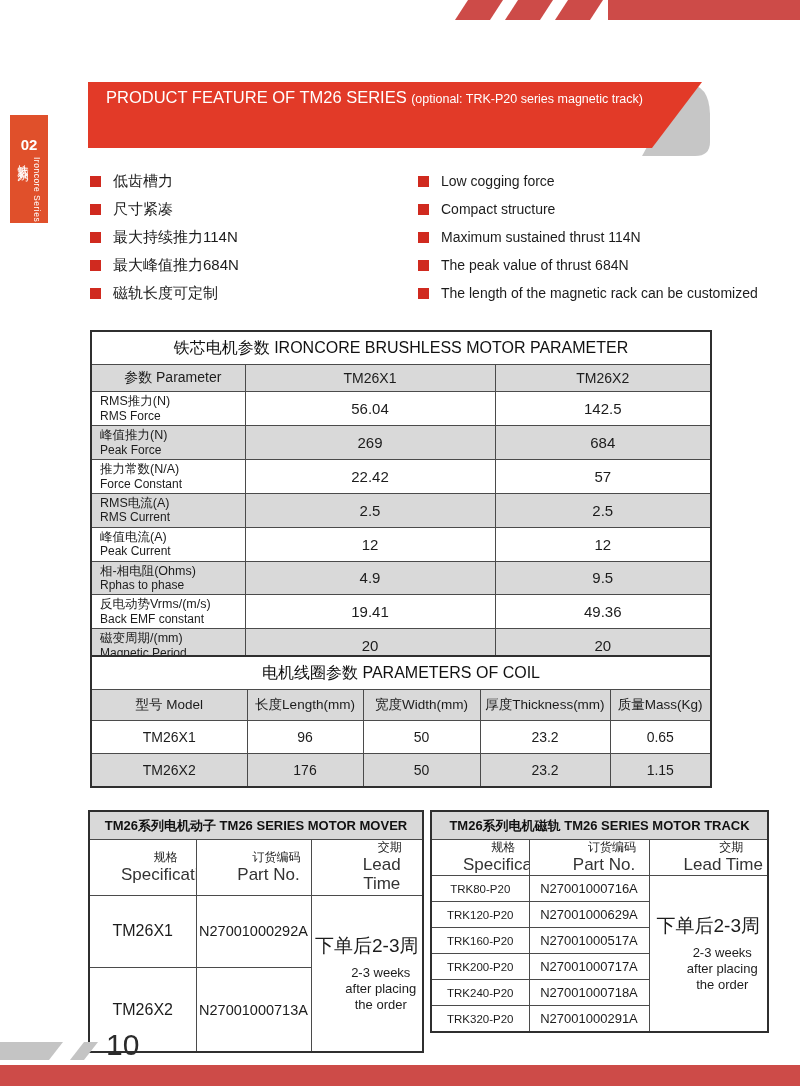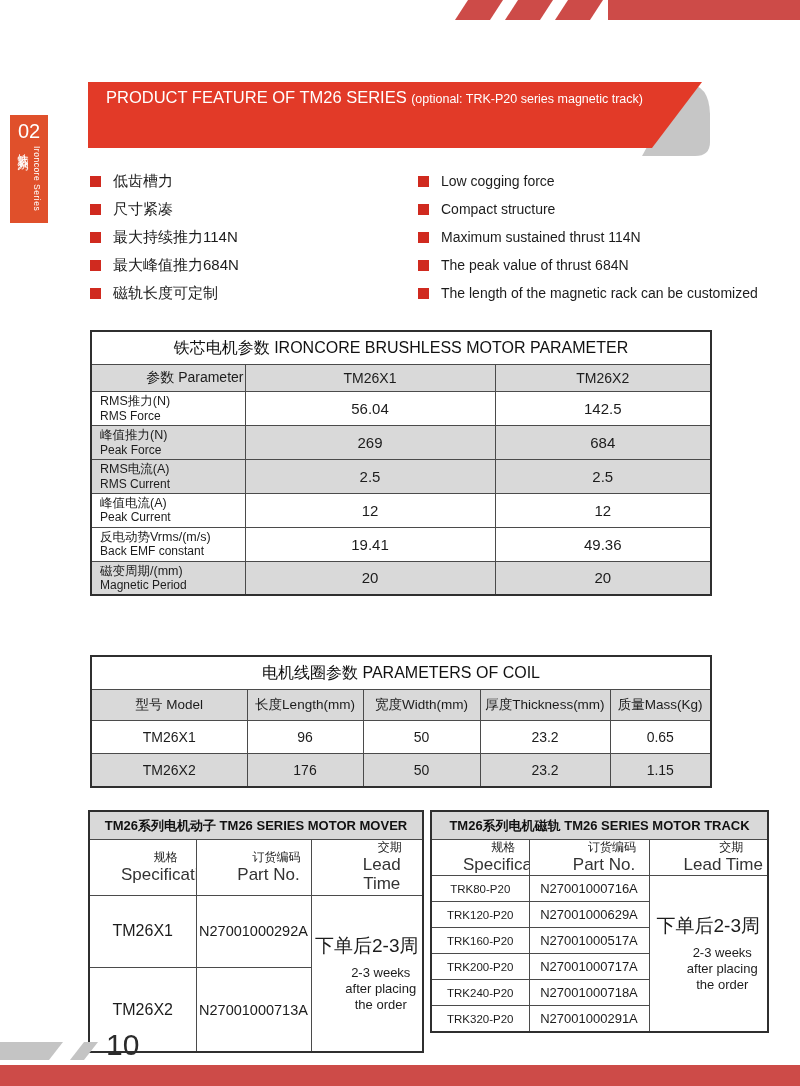--- a/index.html
+++ b/index.html
@@ -11,21 +11,21 @@
         font-family:"Liberation Sans","DejaVu Sans",sans-serif;color:#1c1c1c;}
 
   
   .top-band{position:absolute;left:608px;top:0;width:192px;height:20px;background:var(--band-red);}
   .top-stripe{position:absolute;top:0;height:20px;width:48px;background:var(--band-red);
         clip-path:polygon(13px 0,100% 0,calc(100% - 13px) 100%,0 100%);}
   .ts1{left:455px;} .ts2{left:505px;} .ts3{left:555px;}
 
   
   .side-tab{position:absolute;left:10px;top:115px;width:38px;height:108px;background:var(--tab-orange);}
-  .tab-number{color:#fff;font-size:20px;font-weight:normal;text-align:center;padding-top:6px;line-height:1;}
+  .tab-number{color:#fff;font-size:15px;font-weight:bold;text-align:center;padding-top:22px;line-height:1;}
   .tab-vert{display:flex;justify-content:center;gap:3px;margin-top:4px;}
   .tab-cn{writing-mode:vertical-rl;color:#fff;font-size:11px;letter-spacing:2px;line-height:1.1;}
   .tab-en{writing-mode:vertical-rl;color:#fff;font-size:8.5px;letter-spacing:.5px;line-height:1.1;padding-top:1px;}
 
   
   .banner-gray{position:absolute;left:630px;top:82px;width:82px;height:76px;z-index:0;}
   .banner{position:absolute;left:88px;top:82px;width:614px;height:66px;background:var(--banner-red);
         clip-path:polygon(0 0,100% 0,calc(100% - 50px) 100%,0 100%);
         box-sizing:border-box;padding:5px 0 0 18px;color:#fff;z-index:1;}
   .banner-line1{line-height:34px;white-space:nowrap;}
@@ -51,21 +51,21 @@
   .t-head{background:var(--table-gray);}
   .gray-row{background:var(--table-gray);}
   .val{text-align:center;font-size:15px;}
   .param-cell{padding:2px 4px 2px 8px;line-height:1.18;margin-left:28px;}
   .param-cn{font-size:12.5px;} .param-en{font-size:12px;}
 
   
   .motor-table{left:90px;top:330px;width:620px;}
   .motor-table .t-title td{height:30px;}
   .motor-table .t-head td{height:24px;font-size:14px;}
-  .motor-table .t-head .h-param{text-align:right;padding-left:10px;margin-top:41px;}
+  .motor-table .t-head .h-param{text-align:center;padding-left:10px;margin-top:41px;}
   .motor-table .t-head .h-col{text-align:center;}
   .motor-table .data-row{height:30px;}
 
   
   .coil-table{left:90px;top:655px;width:620px;}
   .coil-table .t-title td{height:30px;}
   .coil-table .t-head td{height:28px;font-size:13.5px;text-align:center;}
   .coil-table .data-row{height:33px;}
   .coil-table .val{font-size:14px;}
 
@@ -191,35 +191,51 @@
       <td class="val">142.5</td>
     </tr>
     <tr class="data-row gray-row">
       <td class="param-cell">
             <div class="param-cn">峰值推力(N)</div>
             <div class="param-en">Peak Force</div>
           </td>
       <td class="val">269</td>
       <td class="val">684</td>
     </tr>
+    <tr class="data-row">
+      <td class="param-cell">
+            <div class="param-cn">推力常数(N/A)</div>
+            <div class="param-en">Force Constant</div>
+          </td>
+      <td class="val">22.42</td>
+      <td class="val">57</td>
+    </tr>
     <tr class="data-row gray-row">
       <td class="param-cell">
             <div class="param-cn">RMS电流(A)</div>
             <div class="param-en">RMS Current</div>
           </td>
       <td class="val">2.5</td>
       <td class="val">2.5</td>
     </tr>
     <tr class="data-row">
       <td class="param-cell">
             <div class="param-cn">峰值电流(A)</div>
             <div class="param-en">Peak Current</div>
           </td>
       <td class="val">12</td>
       <td class="val">12</td>
+    </tr>
+    <tr class="data-row gray-row">
+      <td class="param-cell">
+            <div class="param-cn">相-相电阻(Ohms)</div>
+            <div class="param-en">Rphas to phase</div>
+          </td>
+      <td class="val">4.9</td>
+      <td class="val">9.5</td>
     </tr>
     <tr class="data-row">
       <td class="param-cell">
             <div class="param-cn">反电动势Vrms/(m/s)</div>
             <div class="param-en">Back EMF constant</div>
           </td>
       <td class="val">19.41</td>
       <td class="val">49.36</td>
     </tr>
     <tr class="data-row gray-row">

